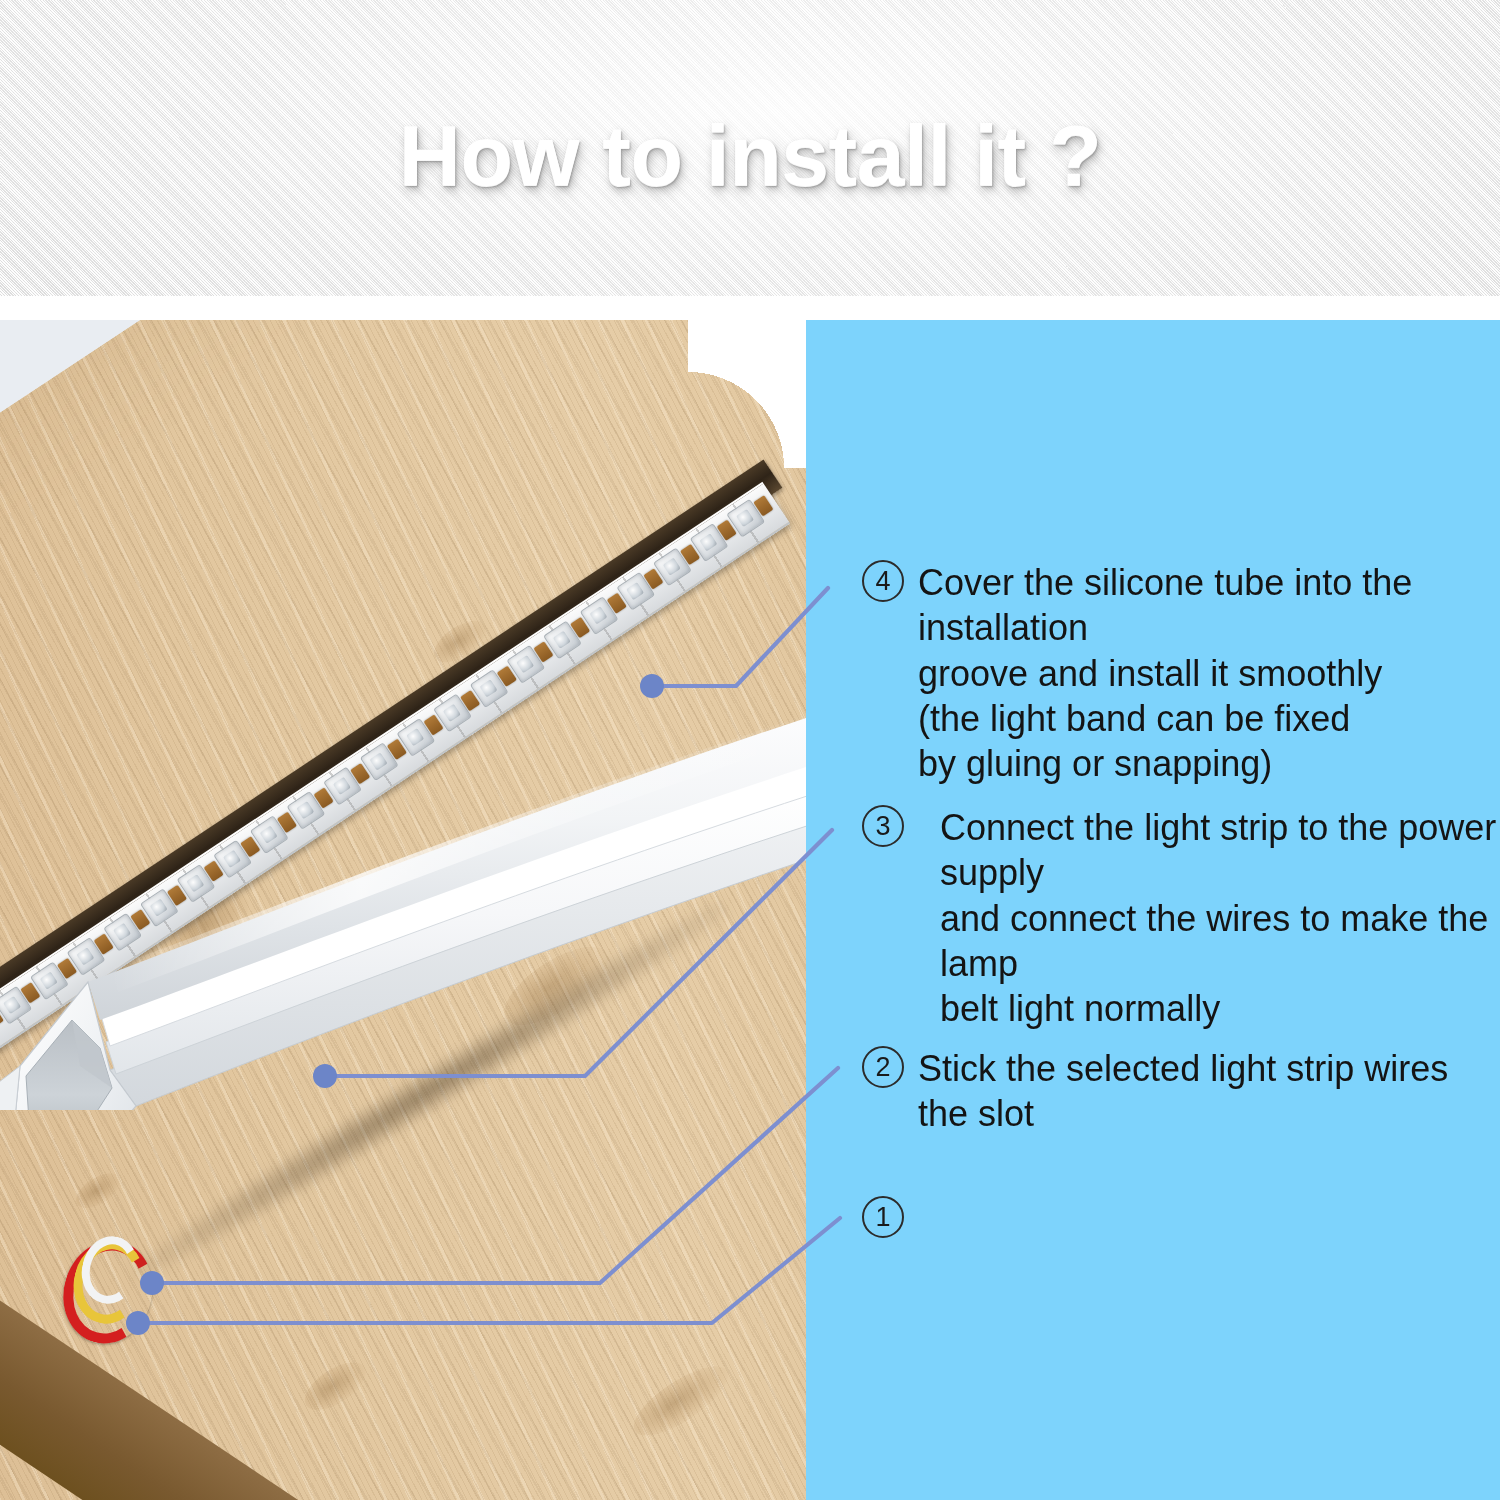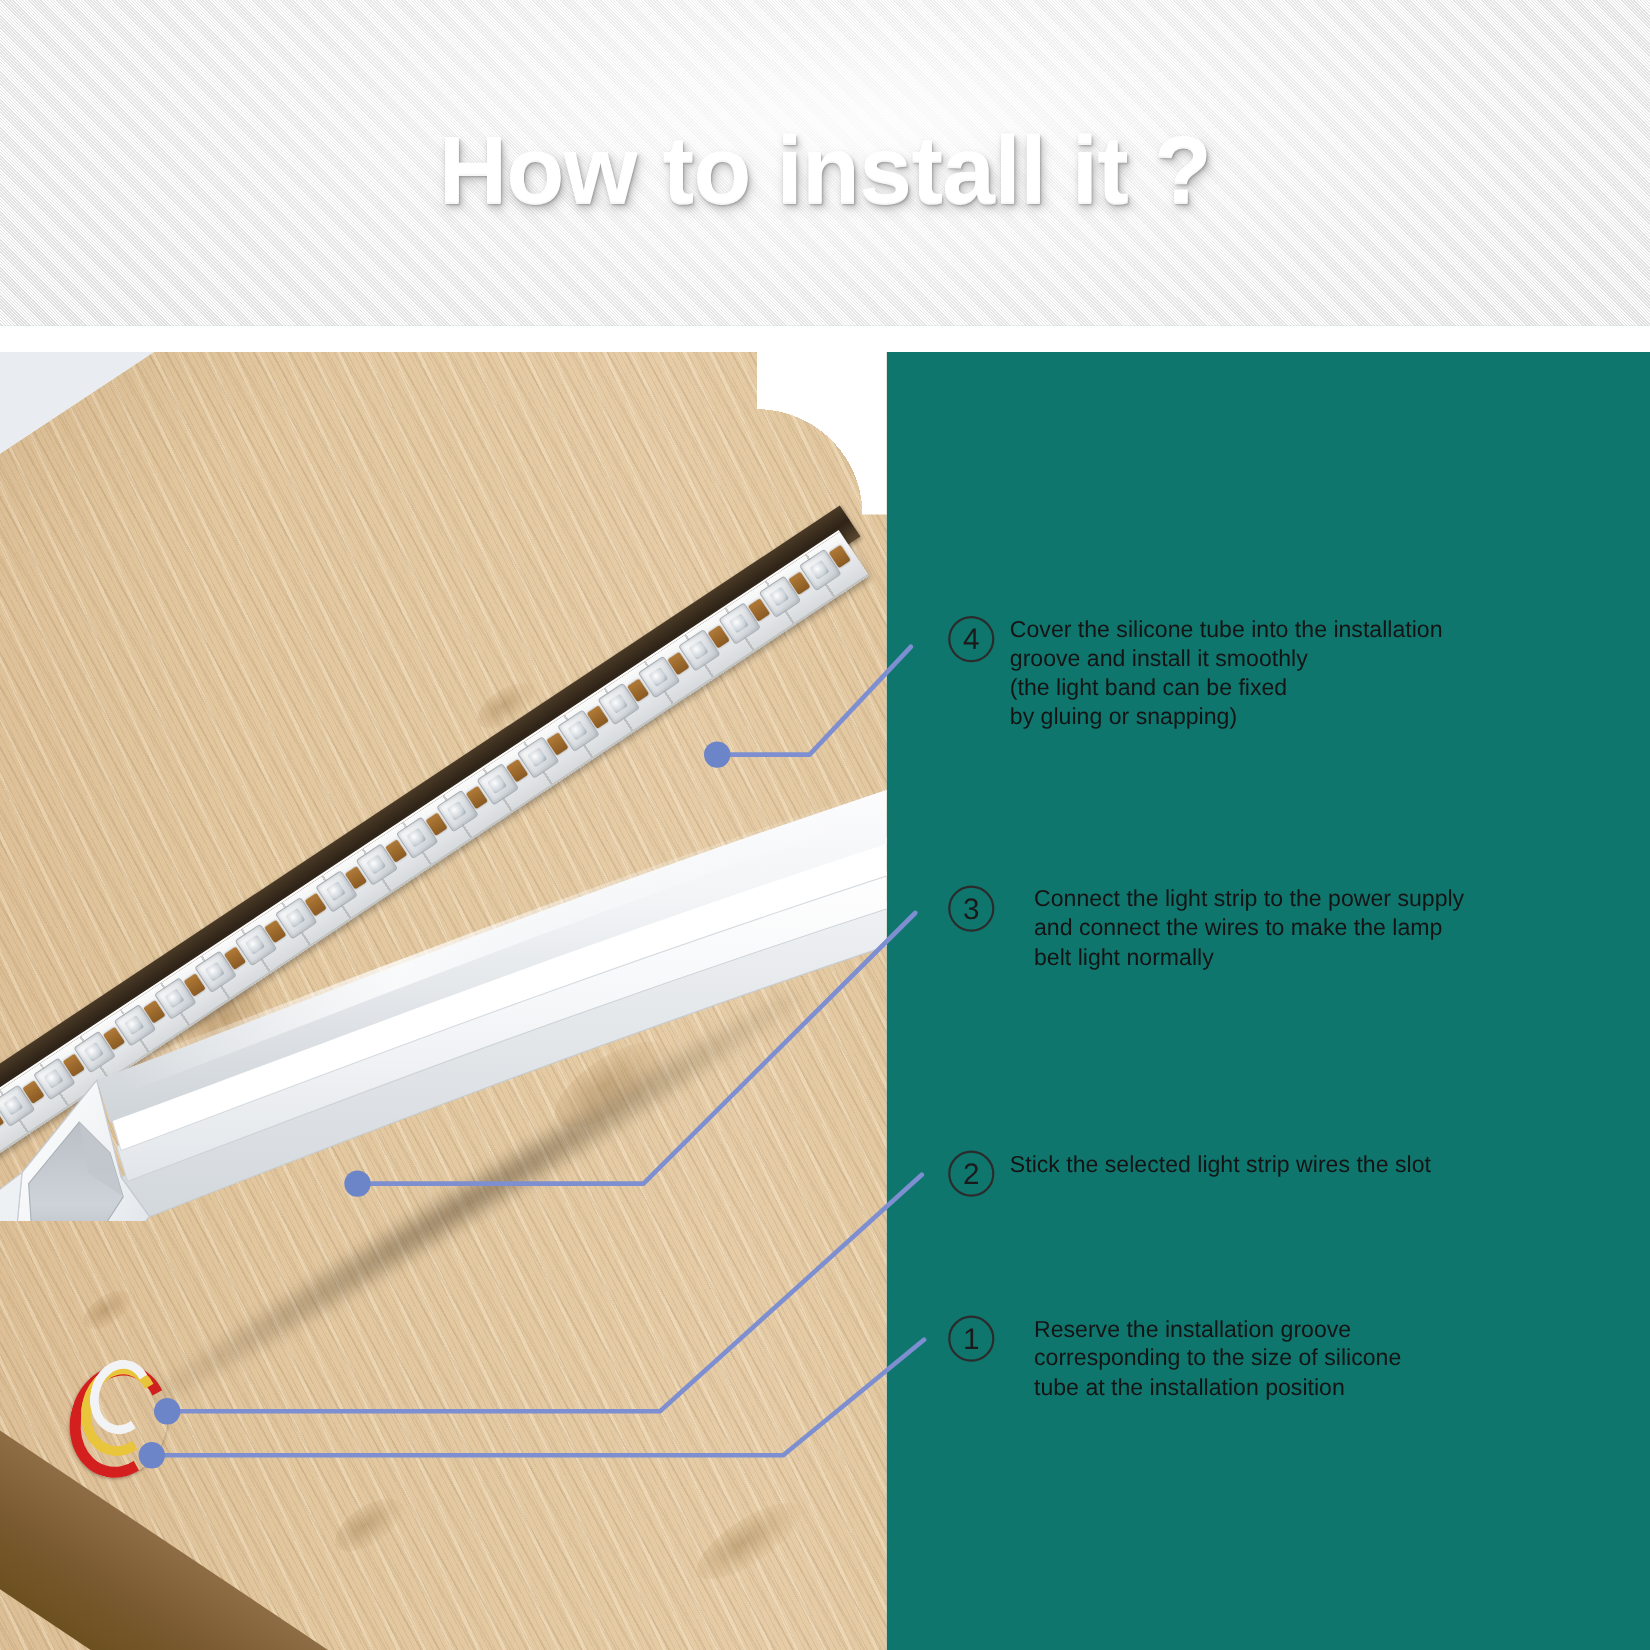--- a/index.html
+++ b/index.html
@@ -1,20 +1,20 @@
 <!DOCTYPE html>
 <html><head>
 <meta charset="utf-8">
 <title>How to install it ?</title>
 <style>
   html,body{margin:0;padding:0;background:#fff;}
   body{width:1500px;height:1500px;overflow:hidden;
        font-family:"Liberation Sans","DejaVu Sans",sans-serif;}
 
-  #page{position:relative;width:1500px;height:1500px;background:#0f766e;}
+  #page{position:relative;width:1500px;height:1500px;background:#7dd3fc;}
 
   
   .header-band{
     position:absolute;left:0;top:0;width:1500px;height:296px;
     background:
       repeating-linear-gradient(45deg,
         rgba(255,255,255,0.9) 0px, rgba(255,255,255,0.9) 1px,
         rgba(206,206,206,0.55) 1px, rgba(206,206,206,0.55) 2px),
       repeating-linear-gradient(-45deg,
         rgba(255,255,255,0.35) 0px, rgba(255,255,255,0.35) 2px,
@@ -189,21 +189,21 @@
   .step{position:absolute;display:flex;align-items:flex-start;}
   .step-num{
     flex:0 0 auto;width:42px;height:42px;border-radius:50%;
     border:2px solid #2b2b2b;
     display:flex;align-items:center;justify-content:center;
     font-size:27px;line-height:1;color:#1a1a1a;font-weight:400;
     box-sizing:border-box;
   }
   .step-text{
     margin-left:14px;
-    font-size:21px;line-height:1.26;color:#141414;
+    font-size:36px;line-height:1.26;color:#141414;
     white-space:pre-line;
     font-weight:400;
   }
   .step-4{left:862px;top:560px;}
   .step-3{left:862px;top:805px;}
   .step-2{left:862px;top:1046px;}
   .step-1{left:862px;top:1196px;}
   .step-3 .step-text,.step-1 .step-text{margin-left:36px;}
 </style>
 </head>
@@ -389,18 +389,15 @@
  belt light normally</div>
   </div>
 
   <div class="step step-2">
     <div class="step-num">2</div>
     <div class="step-text">Stick the selected light strip wires the slot</div>
   </div>
 
   <div class="step step-1">
     <div class="step-num">1</div>
-    <div class="step-text">Reserve the installation groove
-corresponding to the size of silicone
-tube at the installation position</div>
   </div>
 
 </div>
 
 </body></html>

